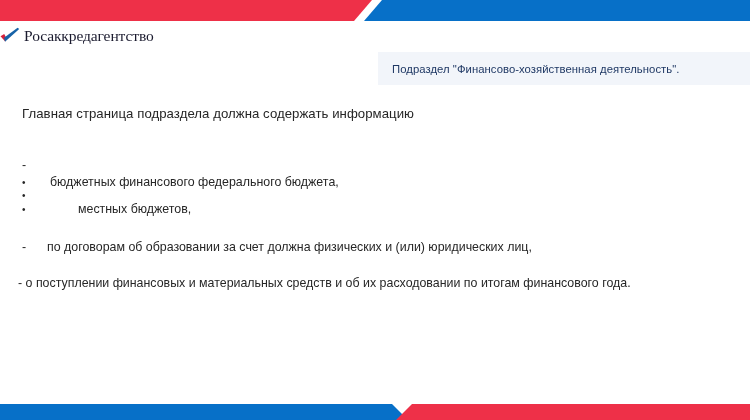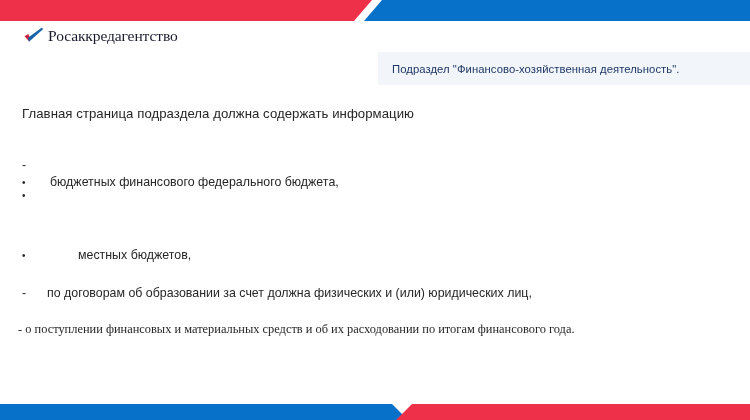--- a/index.html
+++ b/index.html
@@ -40,21 +40,21 @@
     top: 0;
     width: 388px;
     height: 21px;
     background: #0770C8;
     clip-path: polygon(20px 0, 388px 0, 388px 21px, 2px 21px);
   }
 
   
   .logo-row {
     position: absolute;
-    left: 24px;
+    left: 0;
     top: 27px;
     display: flex;
     align-items: center;
     gap: 4px;
   }
   .logo-mark {
     width: 20px;
     height: 17px;
     display: block;
     flex: 0 0 auto;
@@ -131,30 +131,29 @@
   
   .row-bullet { margin-bottom: 1px; }
   .row-bullet .b-marker {
     width: 28px;
     font-size: 10px;
   }
   .row-bullet .b-text { font-size: 12.4px; }
 
   .indent-1 { padding-left: 0; }
   .indent-2 { padding-left: 22px; }
-  .indent-3 { padding-left: 28px; margin-top: 46px; }
+  .indent-3 { padding-left: 28px; }
 
   .gap-lg { height: 23px; }
   .gap-md { height: 19px; }
 
   .row-plain {
     white-space: nowrap;
     font-size: 12.4px;
     color: #262626;
-    font-family: Liberation Serif, serif;
   }
   .row-plain.shift { margin-left: -4px; }
 
   
   .bottom-banner {
     position: absolute;
     left: 0;
     top: 404px;
     width: 750px;
     height: 16px;

